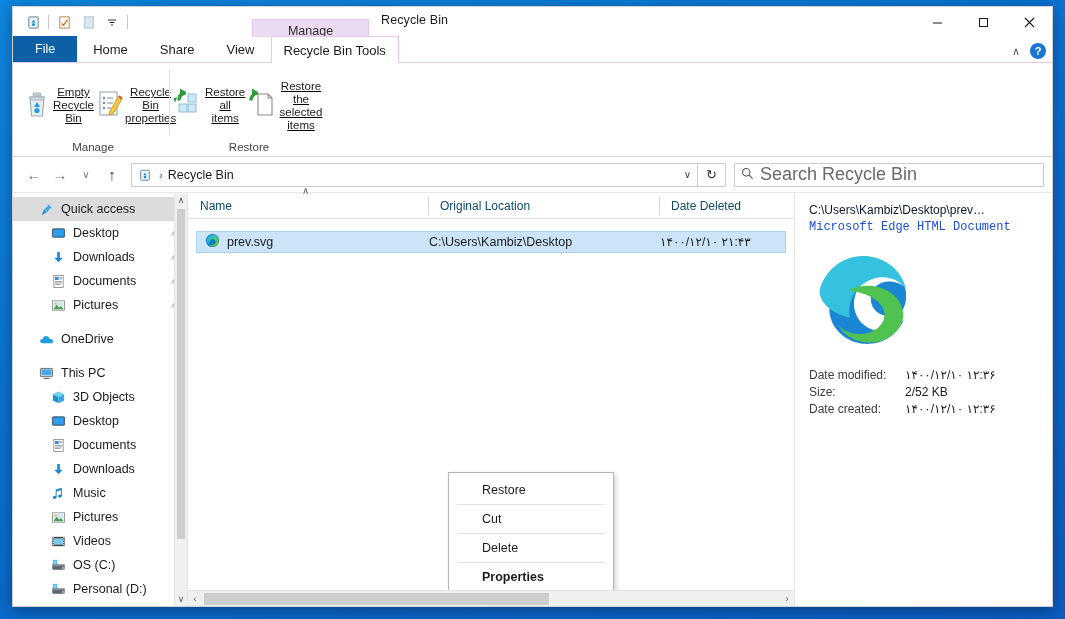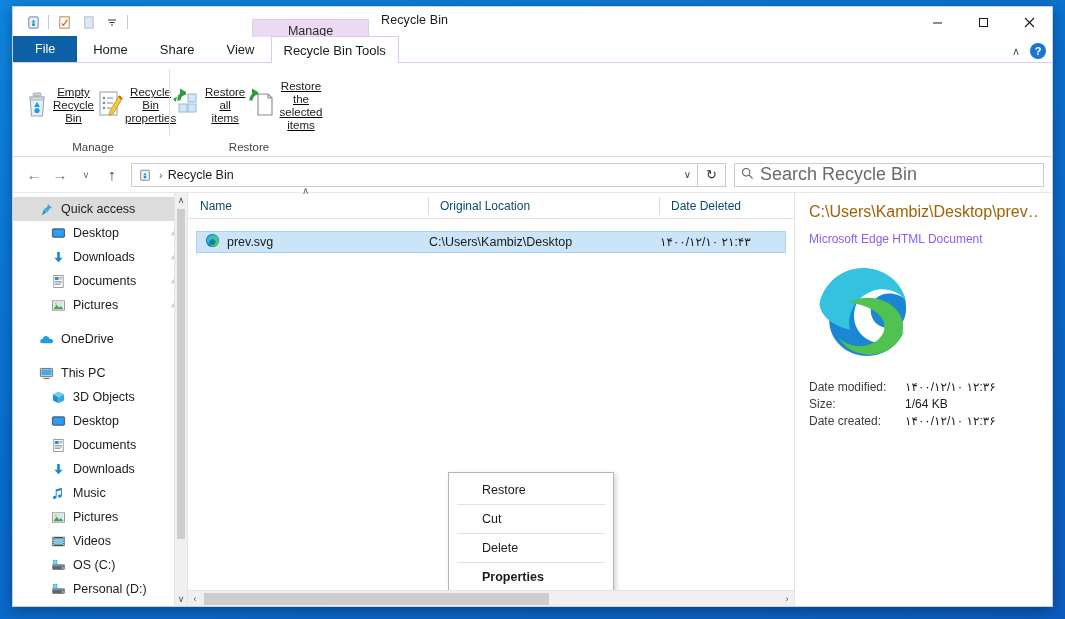--- a/index.html
+++ b/index.html
@@ -255,22 +255,22 @@
   .hs-arrow { width: 14px; text-align: center; font-size: 9px; color: #505050; }
   .hs-track { flex: 1; height: 16px; position: relative; }
   .hs-thumb { position: absolute; left: 2px; top: 2px; bottom: 2px; width: 345px; background: #cdcdcd; }
   
   .details {
     width: 258px; flex: 0 0 258px;
     background: #fff;
     border-left: 1px solid #e4e4e4;
     padding: 10px 14px;
   }
-  .d-title { font-size: 16px; color: #a16207; white-space: nowrap; overflow: hidden; }
-  .d-sub { font-size: 12px; color: #8b5cf6; margin-top: 11px; }
+  .d-title { font-size: 12px; color: #0f172a; white-space: nowrap; overflow: hidden; }
+  .d-sub { font-size: 12px; color: #1d4ed8; margin-top: 3px; font-family: Liberation Mono, monospace; }
   .d-icon { margin: 14px 0 12px 0; }
   .d-rows { font-size: 12px; color: #3c3c3c; }
   .d-row { display: flex; margin-bottom: 3px; }
   .d-key { width: 96px; flex: 0 0 96px; color: #3c3c3c; }
   .d-val { color: #1b1b1b; }
   
   .ctxmenu {
     position: absolute;
     left: 260px; top: 253px;
     width: 166px;
@@ -728,21 +728,21 @@
             <path d="M12.2 13 C19 9.6 27.4 12.8 28.8 19 C29.8 23.4 26.4 27.6 21.4 28.8 C16.4 30 11.2 27.8 9 23.8 C11.8 27 17.8 27.6 21.4 24.4 C25.2 21 23.6 14.6 12.2 13 Z" fill="#4fc24f"></path>
           </svg>
         </div>
         <div class="d-rows" id="detail-rows">
             <div class="d-row">
               <span class="d-key">Date modified:</span>
               <span class="d-val">۱۴۰۰/۱۲/۱۰ ۱۲:۳۶</span>
             </div>
             <div class="d-row">
               <span class="d-key">Size:</span>
-              <span class="d-val">1/64 KB</span>
+              <span class="d-val">2/52 KB</span>
             </div>
             <div class="d-row">
               <span class="d-key">Date created:</span>
               <span class="d-val">۱۴۰۰/۱۲/۱۰ ۱۲:۳۶</span>
             </div>
           </div>
       </div>
 
     </div>
   </div>

